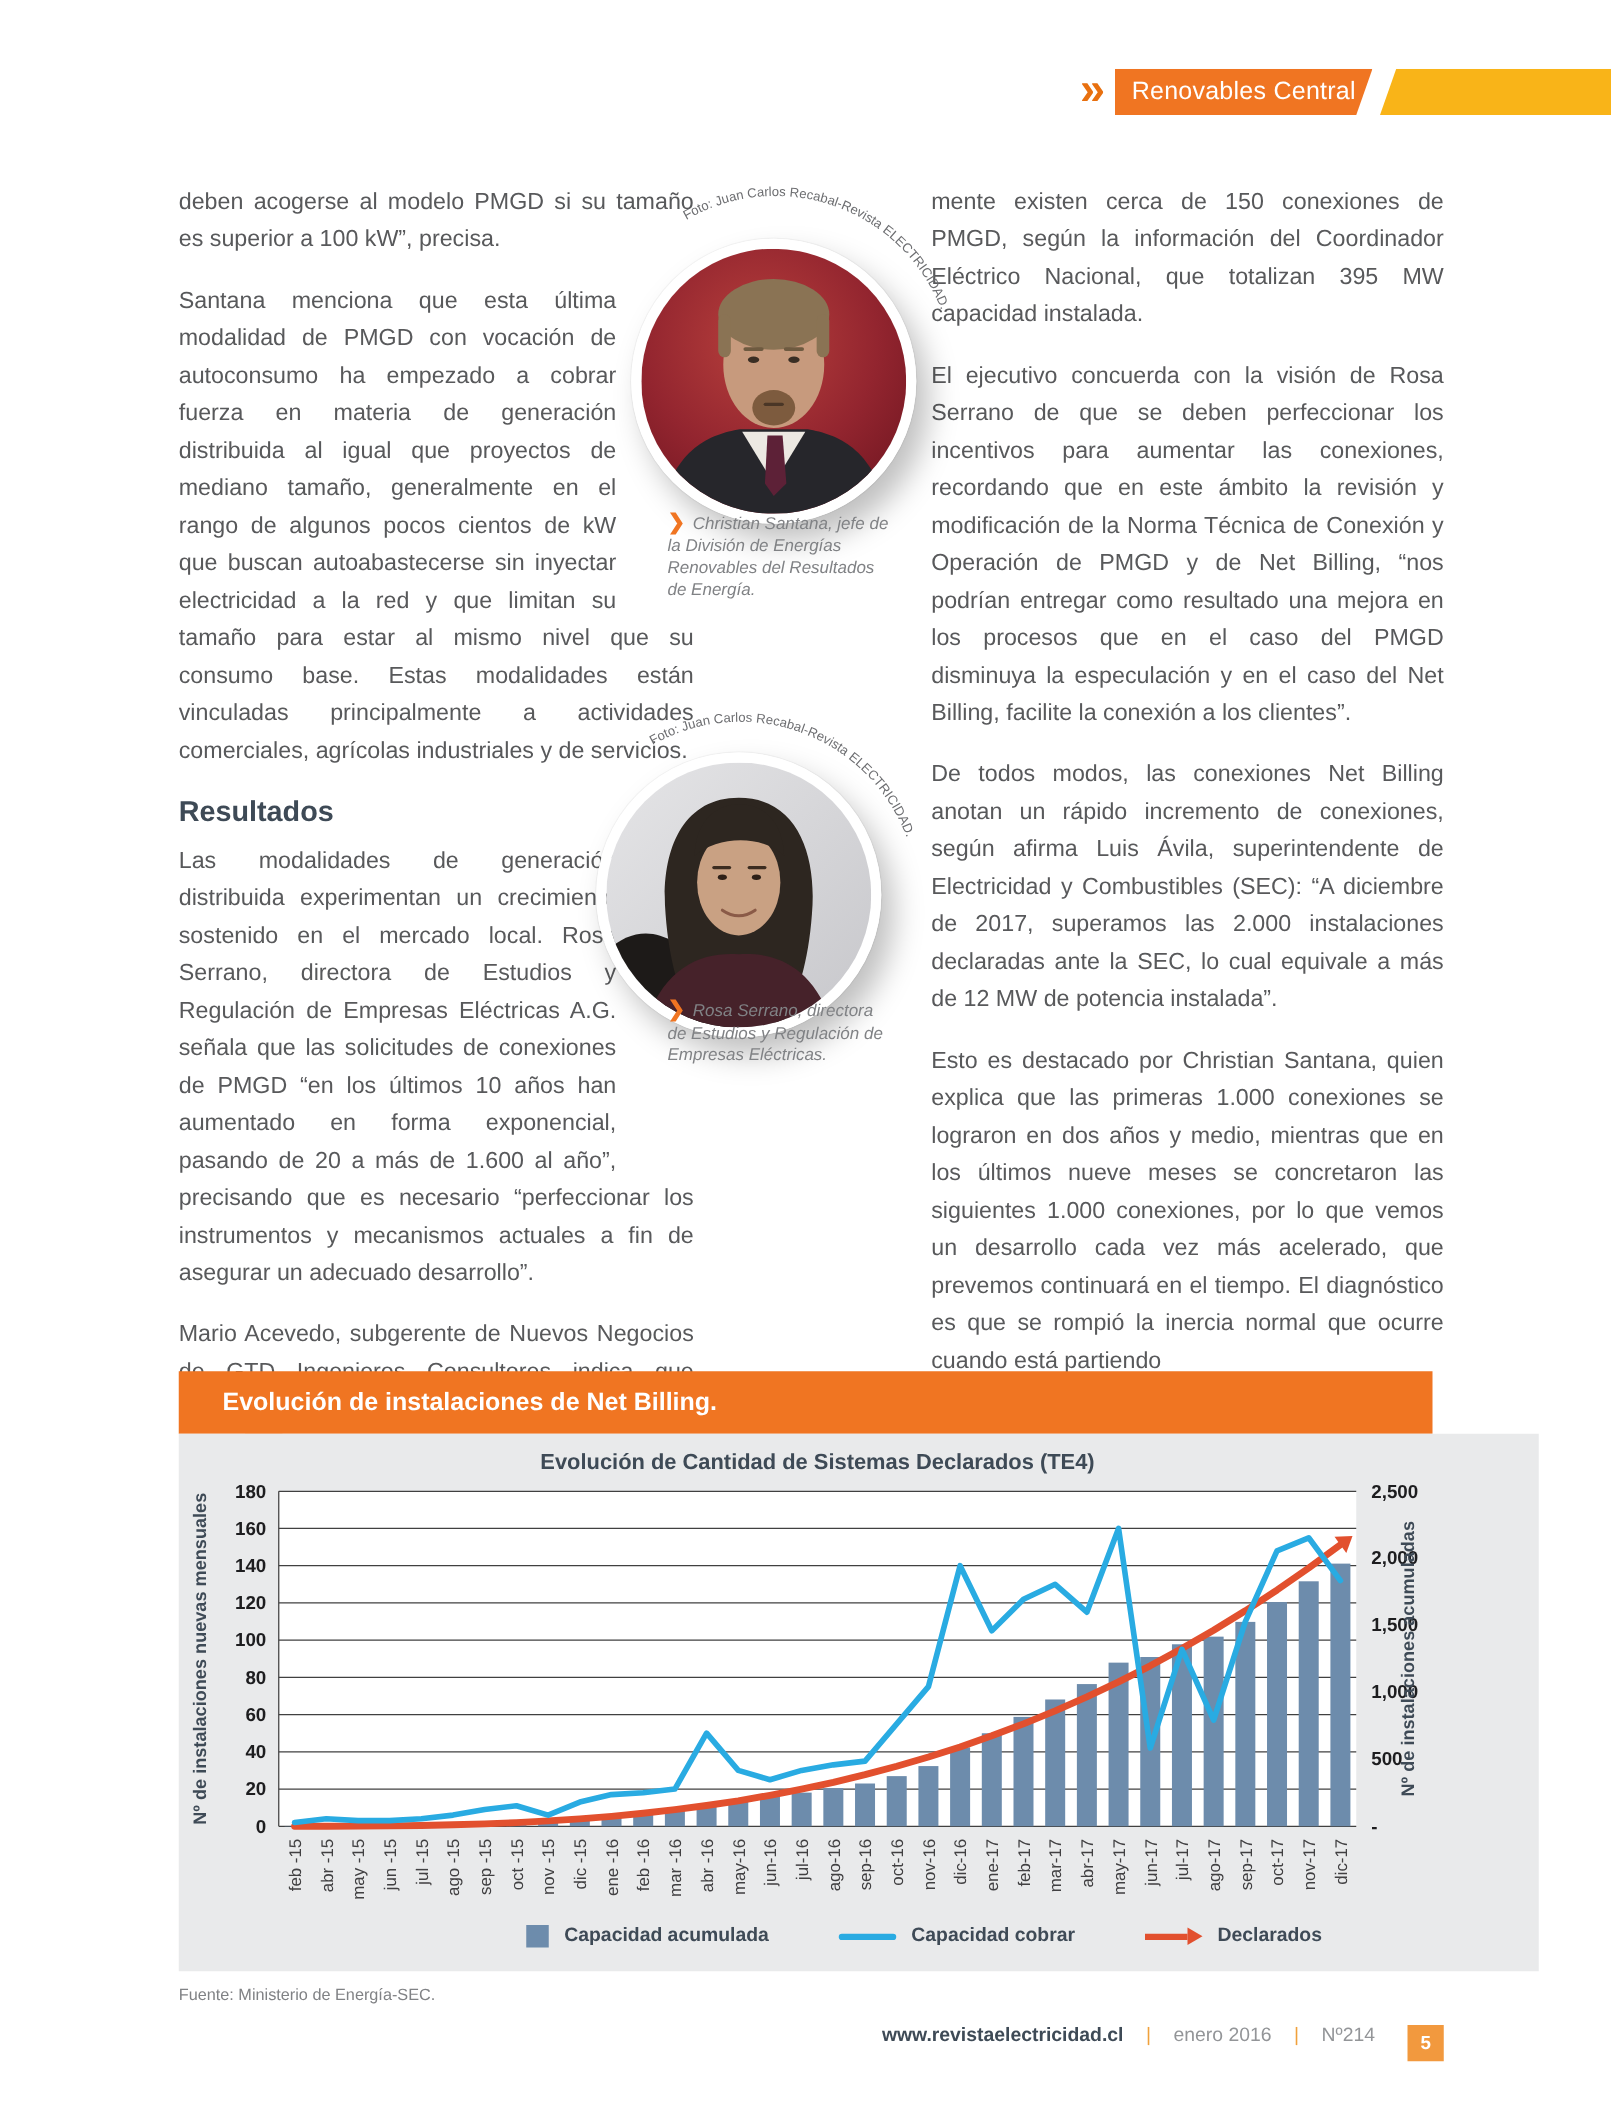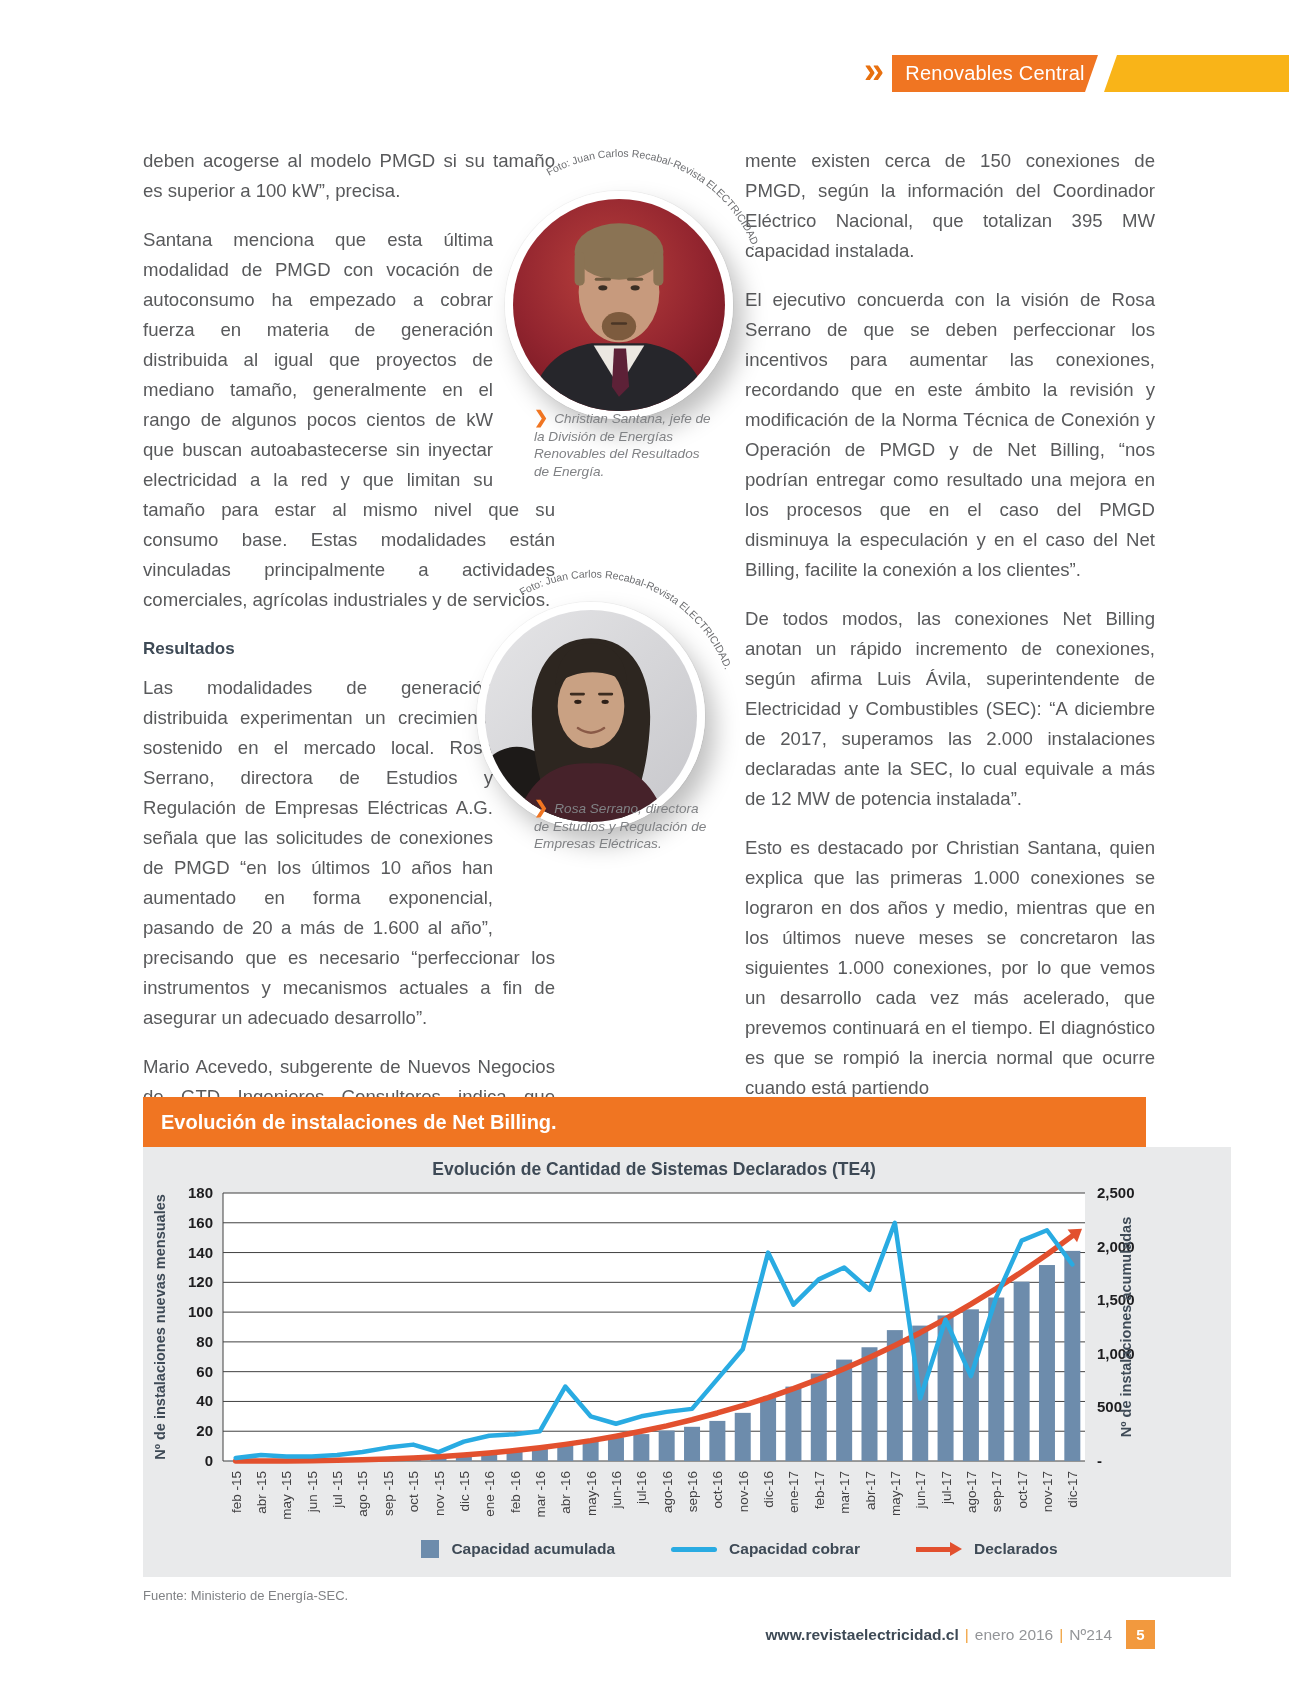--- a/index.html
+++ b/index.html
@@ -15,21 +15,21 @@
   .band-orange span{color:#fff;font-size:20px;letter-spacing:.2px;}
   .band-yellow{position:absolute;left:1104px;top:55px;width:185px;height:37px;background:#f9b418;
         clip-path:polygon(13px 0,100% 0,100% 100%,0 100%);}
 
   
   .col{position:absolute;top:146px;font-size:18.6px;line-height:30px;color:#58595b;
        text-align:justify;}
   .col p{margin:0 0 19px 0;}
   .col-left{left:143px;width:412px;}
   .col-right{left:745px;width:410px;}
-  h2.section{color:#3e4a56;font-size:17px;margin:7px 0 9px 0;font-weight:bold;text-align:left;}
+  h2.section{color:#3e4a56;font-size:23px;margin:7px 0 9px 0;font-weight:bold;text-align:left;}
   .wrap-spacer{float:right;clear:right;width:62px;}
   .wrap-spacer.s1{height:252px;}
   .wrap-spacer.s2{height:248px;}
 
   
   .photo{position:absolute;width:212px;height:212px;border-radius:50%;border:8px solid #fff;
          overflow:hidden;box-shadow:10px 14px 24px rgba(0,0,0,.25),0 0 0 1px rgba(0,0,0,.04);}
   .photo svg{display:block;width:100%;height:100%;}
   #photo-1{left:505px;top:191px;}
   #photo-2{left:477px;top:602px;}
@@ -41,40 +41,40 @@
   .caption{position:absolute;width:178px;font-size:13.6px;line-height:17.5px;font-style:italic;
            color:#808285;}
   .caption .chev{color:#f07522;font-style:normal;font-weight:bold;float:left;font-size:17px;
            line-height:16px;margin-right:6px;}
   #caption-1{left:534px;top:410px;}
   #caption-2{left:534px;top:800px;}
 
   
   .chart-banner{position:absolute;left:143px;top:1097px;width:1003px;height:50px;background:#f07522;
         display:flex;align-items:center;}
-  .chart-banner span{color:#fff;font-size:20px;font-weight:bold;padding-left:18px;}
+  .chart-banner span{color:#fff;font-size:20px;font-weight:bold;padding-left:35px;}
   .banner-tri{position:absolute;left:196px;top:1147px;width:0;height:0;
         border-left:15px solid transparent;border-right:15px solid transparent;
         border-top:15px solid #f07522;}
   .chart-panel{position:absolute;left:143px;top:1147px;width:1088px;height:430px;background:#e9eaeb;}
   .legend{position:absolute;left:143px;top:1540px;width:1193px;display:flex;justify-content:center;
         gap:56px;align-items:center;}
   .legend .item{display:flex;align-items:center;gap:12px;color:#3e4a56;font-weight:bold;
         font-size:15.5px;}
   .sw-bar{width:18px;height:18px;background:#6d8cac;display:inline-block;}
   .sw-line{width:46px;height:5px;border-radius:3px;background:#29abe2;display:inline-block;}
   .sw-arrow{display:inline-flex;align-items:center;}
   .sw-arrow .shaft{width:34px;height:5px;background:#e2502e;display:inline-block;}
   .sw-arrow .head{width:0;height:0;border-top:7px solid transparent;border-bottom:7px solid transparent;
         border-left:12px solid #e2502e;display:inline-block;}
   .source-note{position:absolute;left:143px;top:1588px;font-size:13px;color:#808285;}
 
   
   .footer{position:absolute;left:600px;top:1620px;width:555px;display:flex;justify-content:flex-end;
-        align-items:center;gap:6px;font-size:15.5px;}
+        align-items:flex-start;gap:18px;font-size:15.5px;}
   .f-url{color:#3e4a56;font-weight:bold;}
   .f-sep{color:#f0a13c;}
   .f-gray{color:#939598;}
   .page-box{width:29px;height:29px;background:#f2993e;color:#fff;font-weight:bold;font-size:15px;
         display:flex;align-items:center;justify-content:center;margin-left:8px;}
 </style>
 </head>
 <body>
 
 <div id="page">

